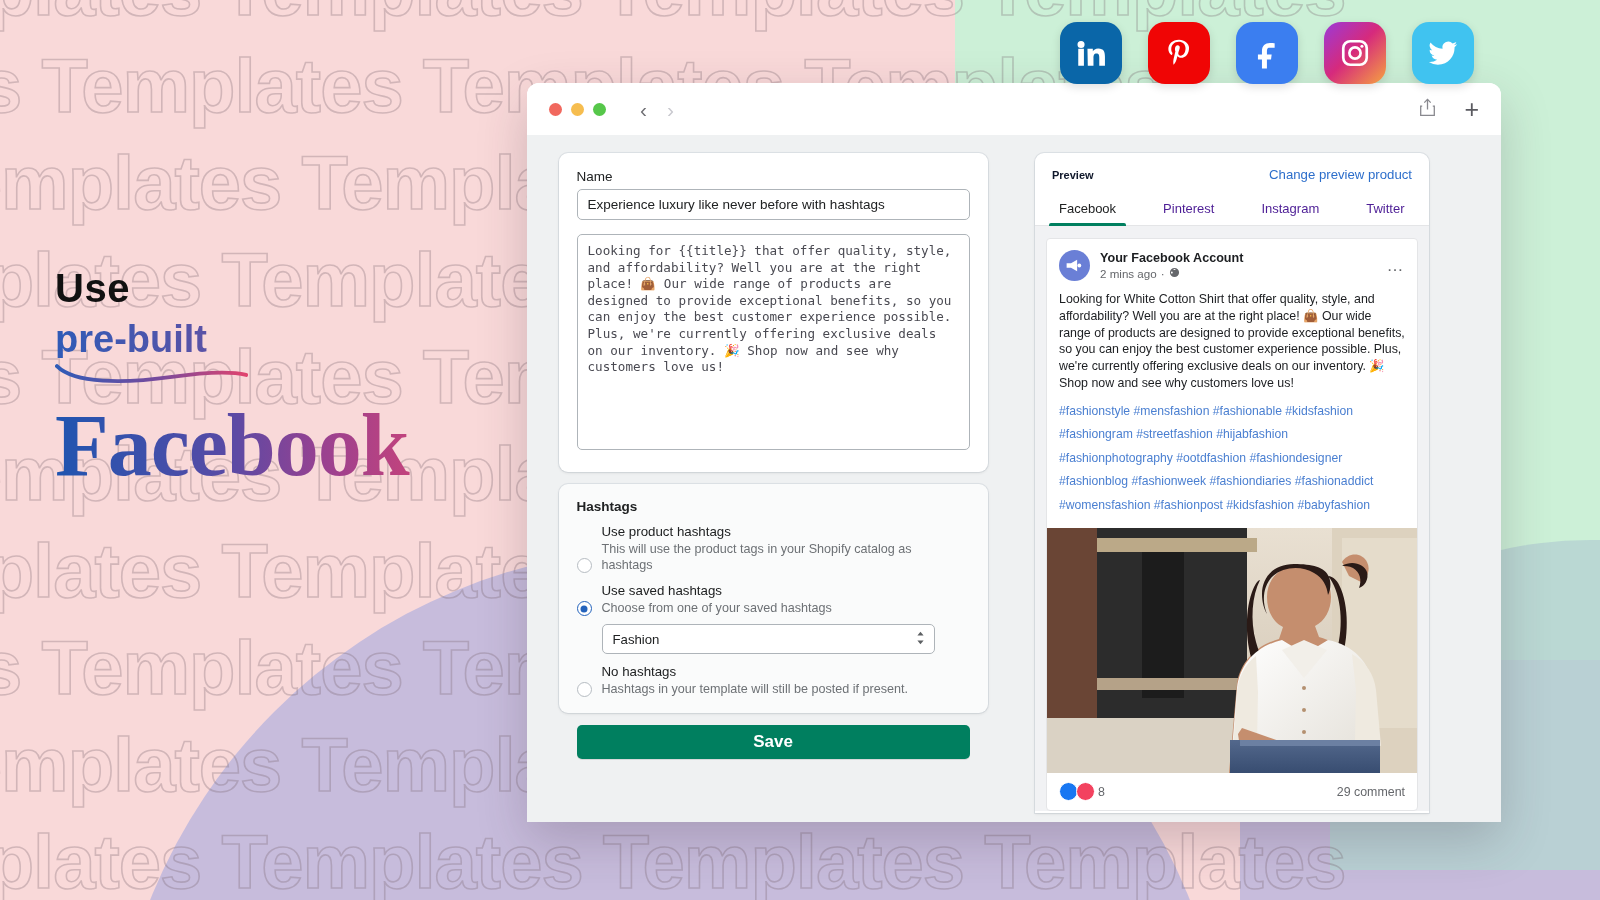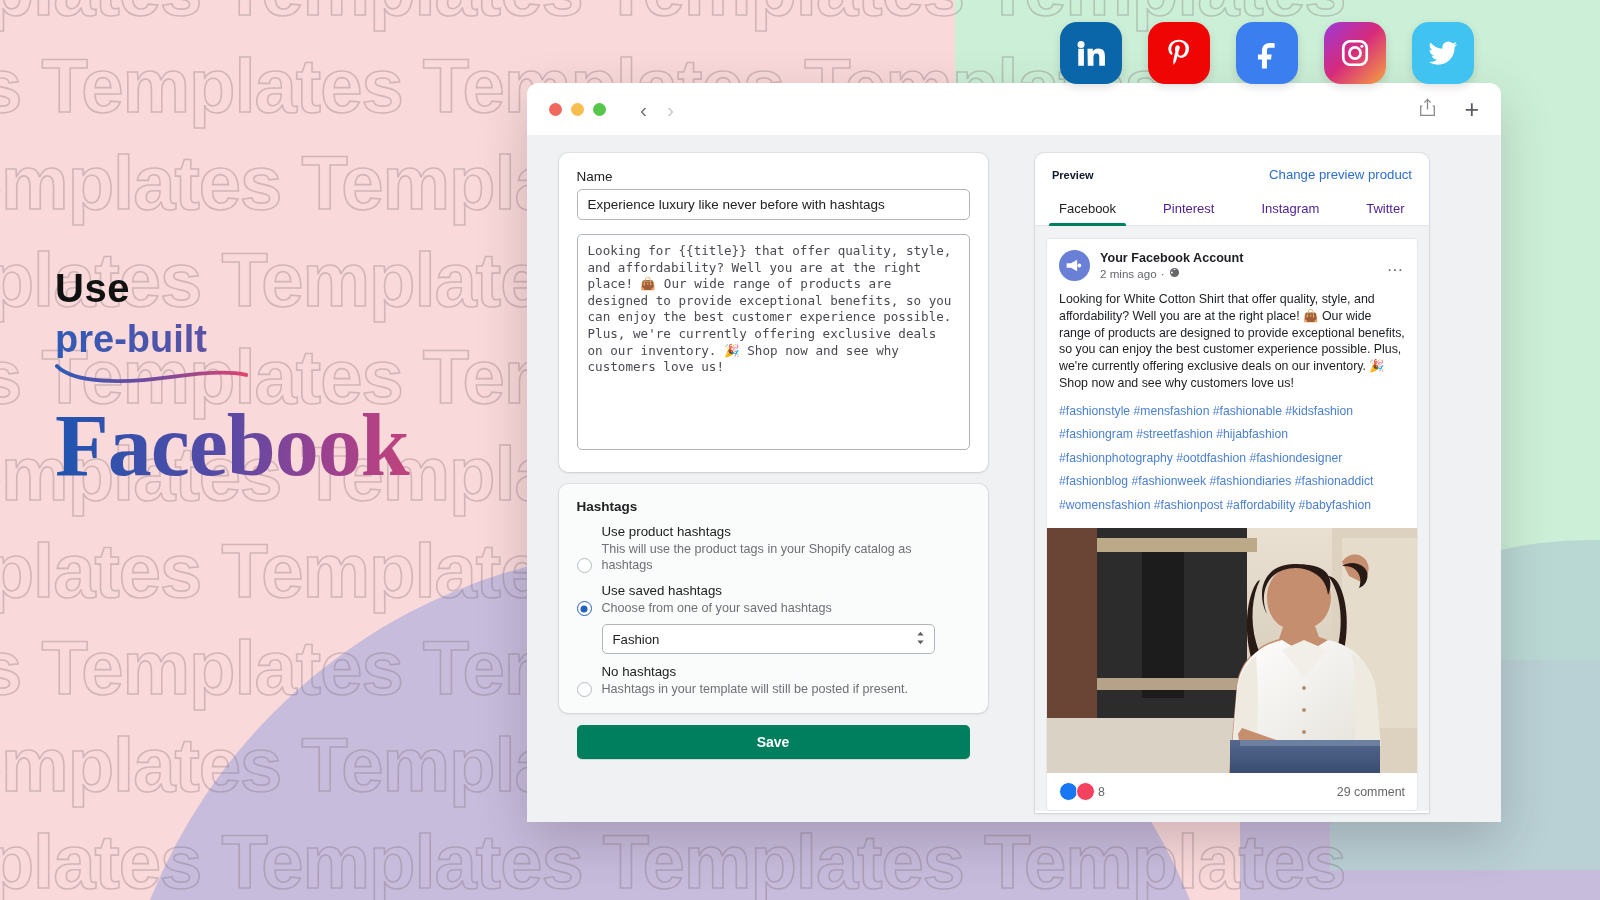--- a/index.html
+++ b/index.html
@@ -109,21 +109,21 @@
   .select-wrap{margin-left:25px;margin-top:8px;width:333px;position:relative;}
   .select-box{
     width:100%;box-sizing:border-box;height:30px;border:1px solid #aeb4b9;border-radius:5px;background:#fff;
     font-size:13.2px;color:#202223;display:flex;align-items:center;padding:0 10px;text-align:right;
   }
   .select-caret{position:absolute;right:10px;top:50%;transform:translateY(-50%);color:#5c5f62;font-size:9px;
     line-height:9px;text-align:center;}
 
   .save-btn{
     width:393px;margin-top:12px;height:34px;border-radius:5px;background:#007f5f;color:#fff;border:none;
-    font-size:14px;font-weight:700;font-family:"Liberation Sans",sans-serif;cursor:pointer;
+    font-size:17px;font-weight:700;font-family:"Liberation Sans",sans-serif;cursor:pointer;
     display:flex;align-items:center;justify-content:center;box-shadow:0 1px 0 rgba(0,0,0,.1);
   }
 
   
   .preview-card{width:394px;margin-left:16px;border-radius:9px 9px 0 0;overflow:hidden;background:#fff;
     box-shadow:0 0 0 1px rgba(6,44,82,.07),0 1px 3px rgba(64,66,69,.12);min-height:660px;}
   .preview-head{display:flex;align-items:center;justify-content:space-between;padding:14px 17px 10px 17px;}
   .preview-title{font-size:11px;font-weight:700;color:#0f172a;}
   .preview-link{font-size:13.2px;color:#2c6ecb;cursor:pointer;}
   .tabs{display:flex;gap:11px;padding:0 6px;border-bottom:1px solid #e4e5e7;}
@@ -335,21 +335,21 @@
               <div class="post-dots">…</div>
             </div>
 
             <div class="post-text">Looking for White Cotton Shirt that offer quality, style, and affordability? Well you are at the right place! 👜 Our wide range of products are designed to provide exceptional benefits, so you can enjoy the best customer experience possible. Plus, we're currently offering exclusive deals on our inventory. 🎉 Shop now and see why customers love us!</div>
 
             <div class="post-tags">
               <div>#fashionstyle #mensfashion #fashionable #kidsfashion</div>
               <div>#fashiongram #streetfashion #hijabfashion</div>
               <div>#fashionphotography #ootdfashion #fashiondesigner</div>
               <div>#fashionblog #fashionweek #fashiondiaries #fashionaddict</div>
-              <div>#womensfashion #fashionpost #affordability #babyfashion</div>
+              <div>#womensfashion #fashionpost #kidsfashion #babyfashion</div>
             </div>
 
             <svg class="post-img" viewBox="0 0 380 245" preserveAspectRatio="xMidYMid slice">
               <defs>
                 <linearGradient id="wallg" x1="0" y1="0" x2="0" y2="1">
                   <stop offset="0%" stop-color="#e9e0d2"></stop>
                     <stop offset="100%" stop-color="#cfc3b0"></stop>
                 </linearGradient>
                 <linearGradient id="jeansg" x1="0" y1="0" x2="0" y2="1">
                   <stop offset="0%" stop-color="#53688c"></stop>

